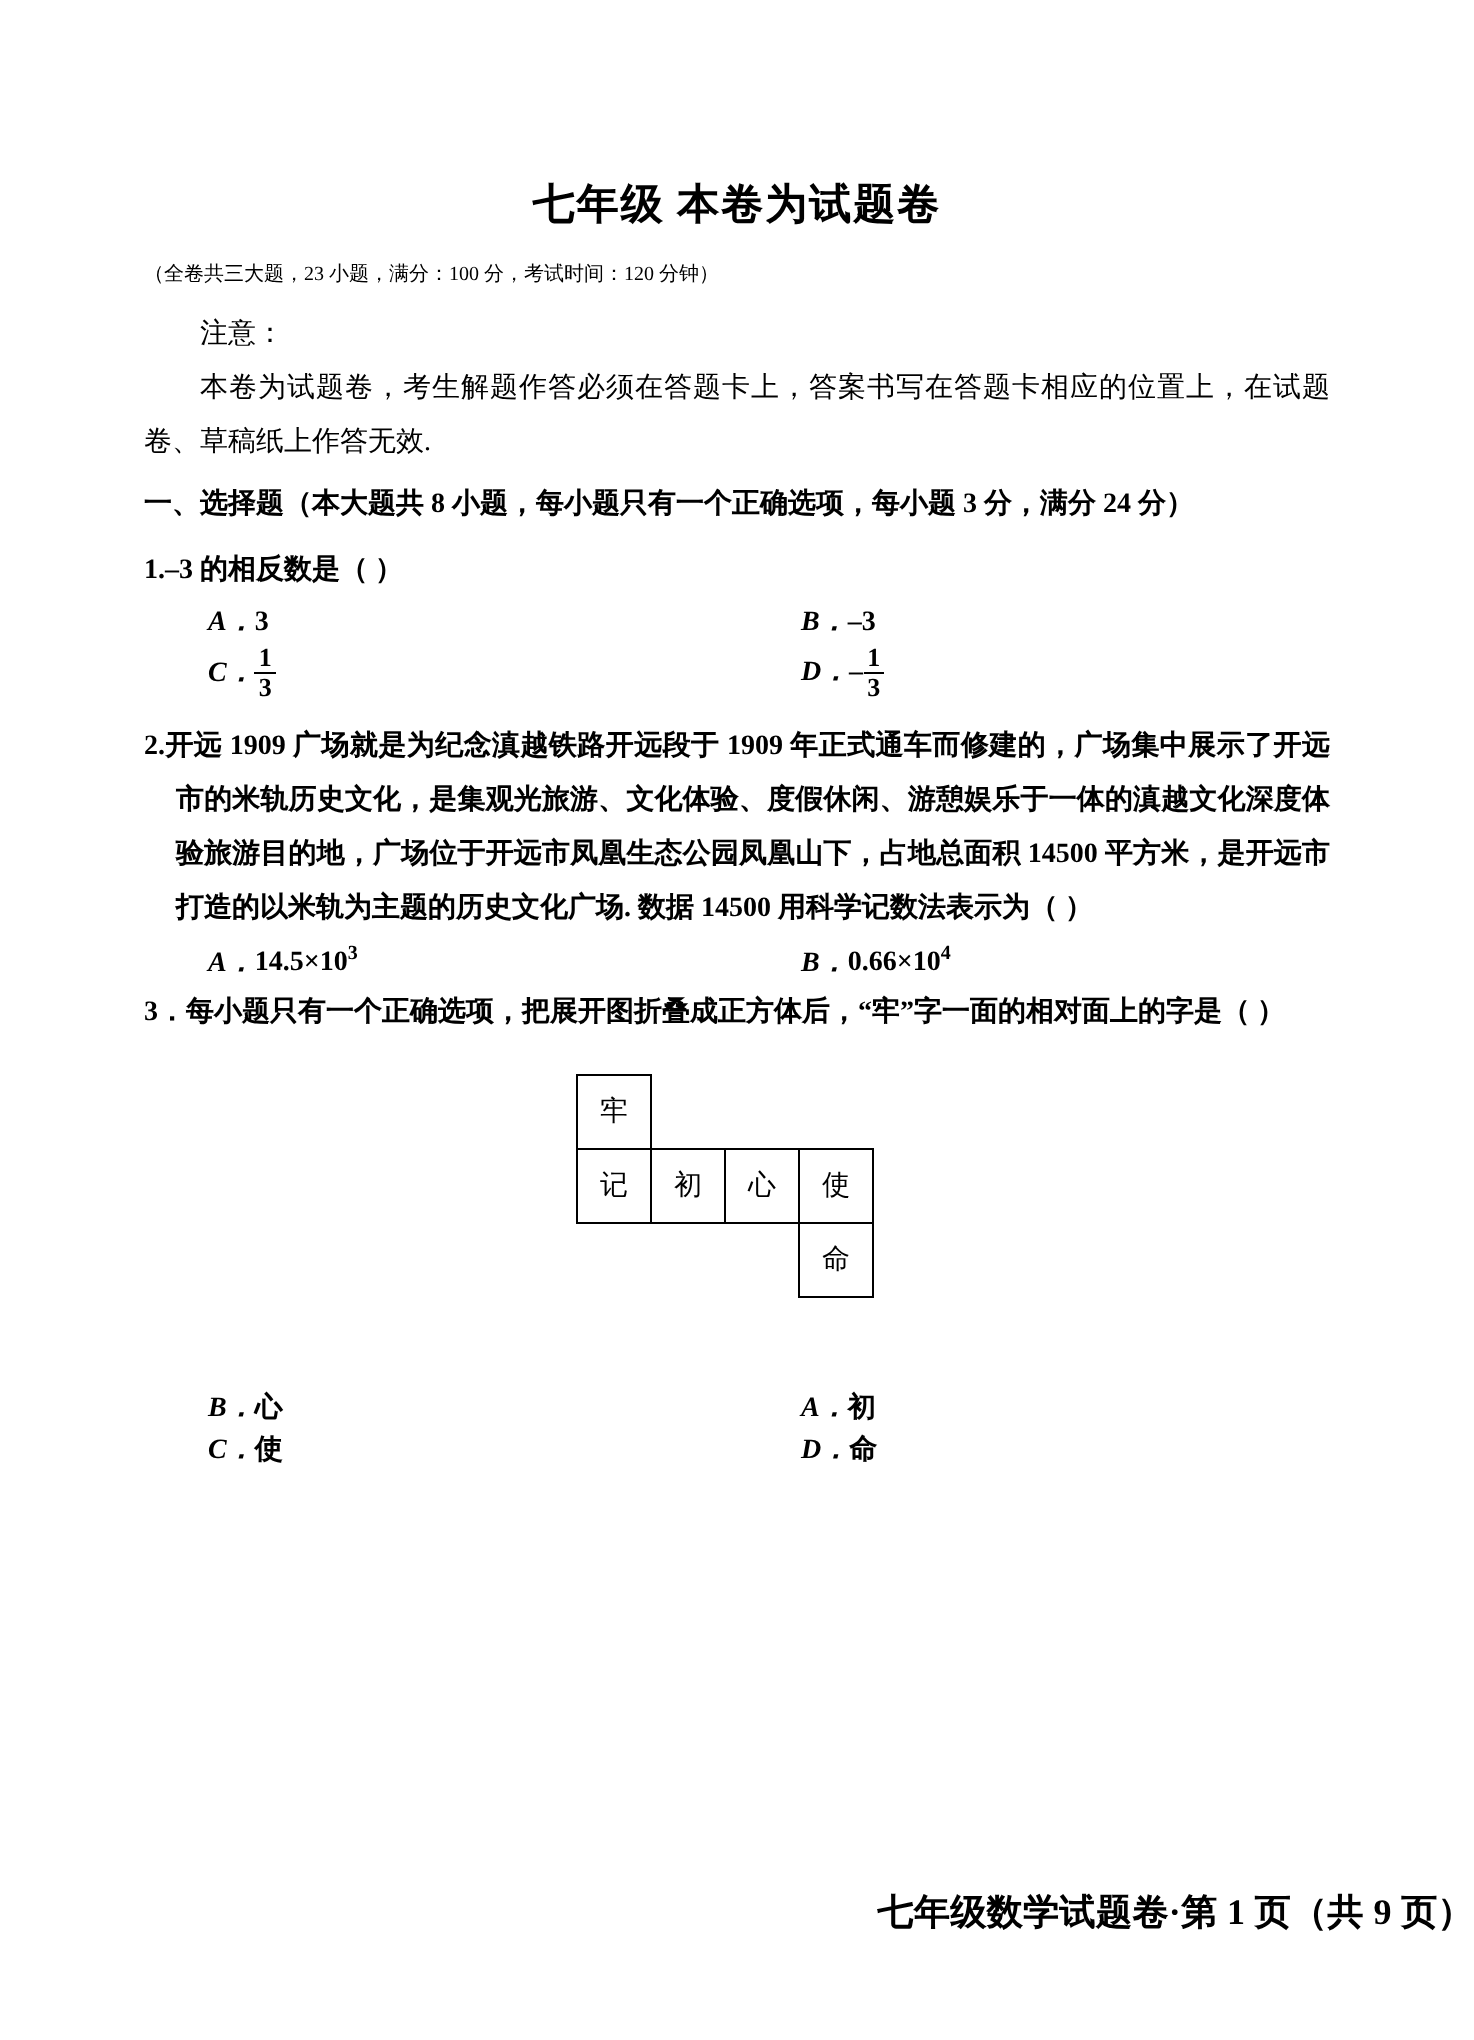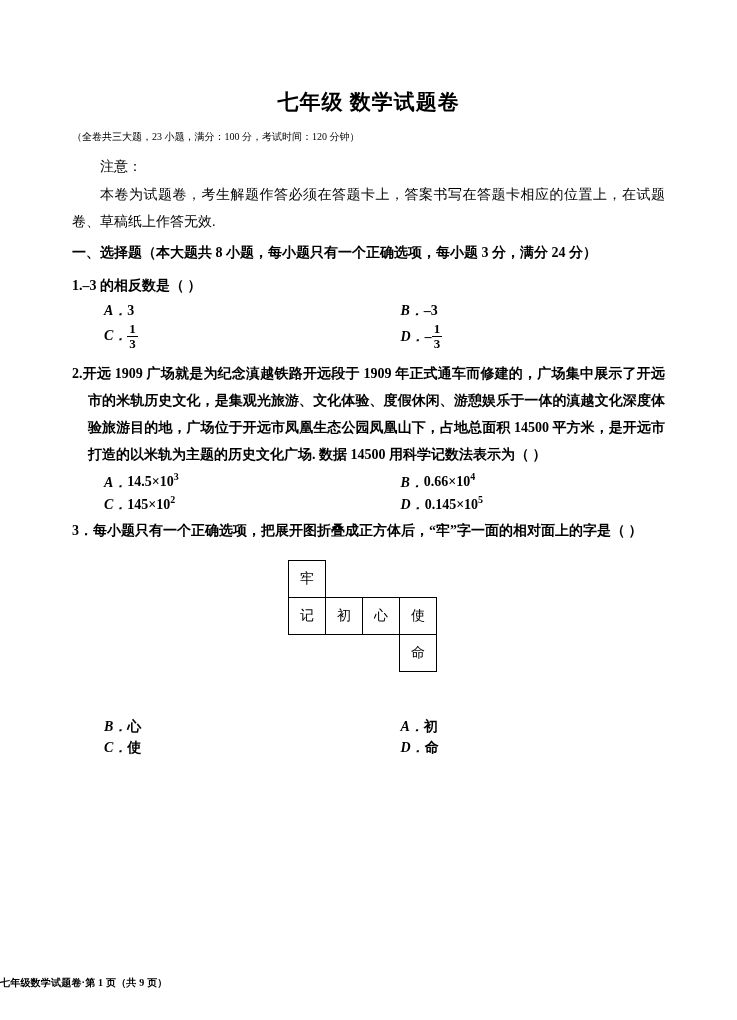--- a/index.html
+++ b/index.html
@@ -152,34 +152,34 @@
     justify-content: center;
     font-size: 14px;
     font-family: "Liberation Serif", serif;
     position: absolute;
     background: #fff;
   }
   .footer {
     position: absolute;
     left: 0;
     right: 0;
-    bottom: 30px;
-    text-align: left;
-    font-size: 10px;
+    bottom: 52px;
+    text-align: right;
+    font-size: 18px;
     font-weight: bold;
     letter-spacing: 0.2px;
   }
 </style>
 </head>
 <body>
 
 <div class="page">
   <div class="content">
 
-    <div class="title2">七年级  数学试题卷</div>
+    <div class="title2">七年级  本卷为试题卷</div>
     <div class="subtitle">（全卷共三大题，23 小题，满分：100 分，考试时间：120 分钟）</div>
 
     <div class="note-label">注意：</div>
     <div class="note-body">本卷为试题卷，考生解题作答必须在答题卡上，答案书写在答题卡相应的位置上，在试题卷、草稿纸上作答无效.</div>
 
     <div class="section-head">一、选择题（本大题共 8 小题，每小题只有一个正确选项，每小题 3 分，满分 24 分）</div>
 
     <div class="q">
       <span>1.</span><span>–3 的相反数是（    ）</span>
     </div>
@@ -208,28 +208,20 @@
 
     <div class="q q-indent">
       <span>2.</span><span>开远 1909 广场就是为纪念滇越铁路开远段于 1909 年正式通车而修建的，广场集中展示了开远市的米轨历史文化，是集观光旅游、文化体验、度假休闲、游憩娱乐于一体的滇越文化深度体验旅游目的地，广场位于开远市凤凰生态公园凤凰山下，占地总面积 14500 平方米，是开远市打造的以米轨为主题的历史文化广场. 数据 14500 用科学记数法表示为（    ）</span>
     </div>
     <div class="opts">
       <div class="opt">
         <span class="lbl">A．</span><span class="val"><span>14.5</span>×10<sup class="sci">3</sup></span>
       </div>
       <div class="opt">
         <span class="lbl">B．</span><span class="val"><span>0.66</span>×10<sup class="sci">4</sup></span>
-      </div>
-    </div>
-    <div class="opts">
-      <div class="opt">
-        <span class="lbl">C．</span><span class="val"><span>145</span>×10<sup class="sci">2</sup></span>
-      </div>
-      <div class="opt">
-        <span class="lbl">D．</span><span class="val"><span>0.145</span>×10<sup class="sci">5</sup></span>
       </div>
     </div>
 
     <div class="q q-indent">
       <span>3．</span><span>每小题只有一个正确选项，把展开图折叠成正方体后，“牢”字一面的相对面上的字是（    ）</span>
     </div>
 
     <div class="cubefig">
       <div class="cube-grid">
         <div class="cell" style="left:0px; top:0px;">牢</div>

